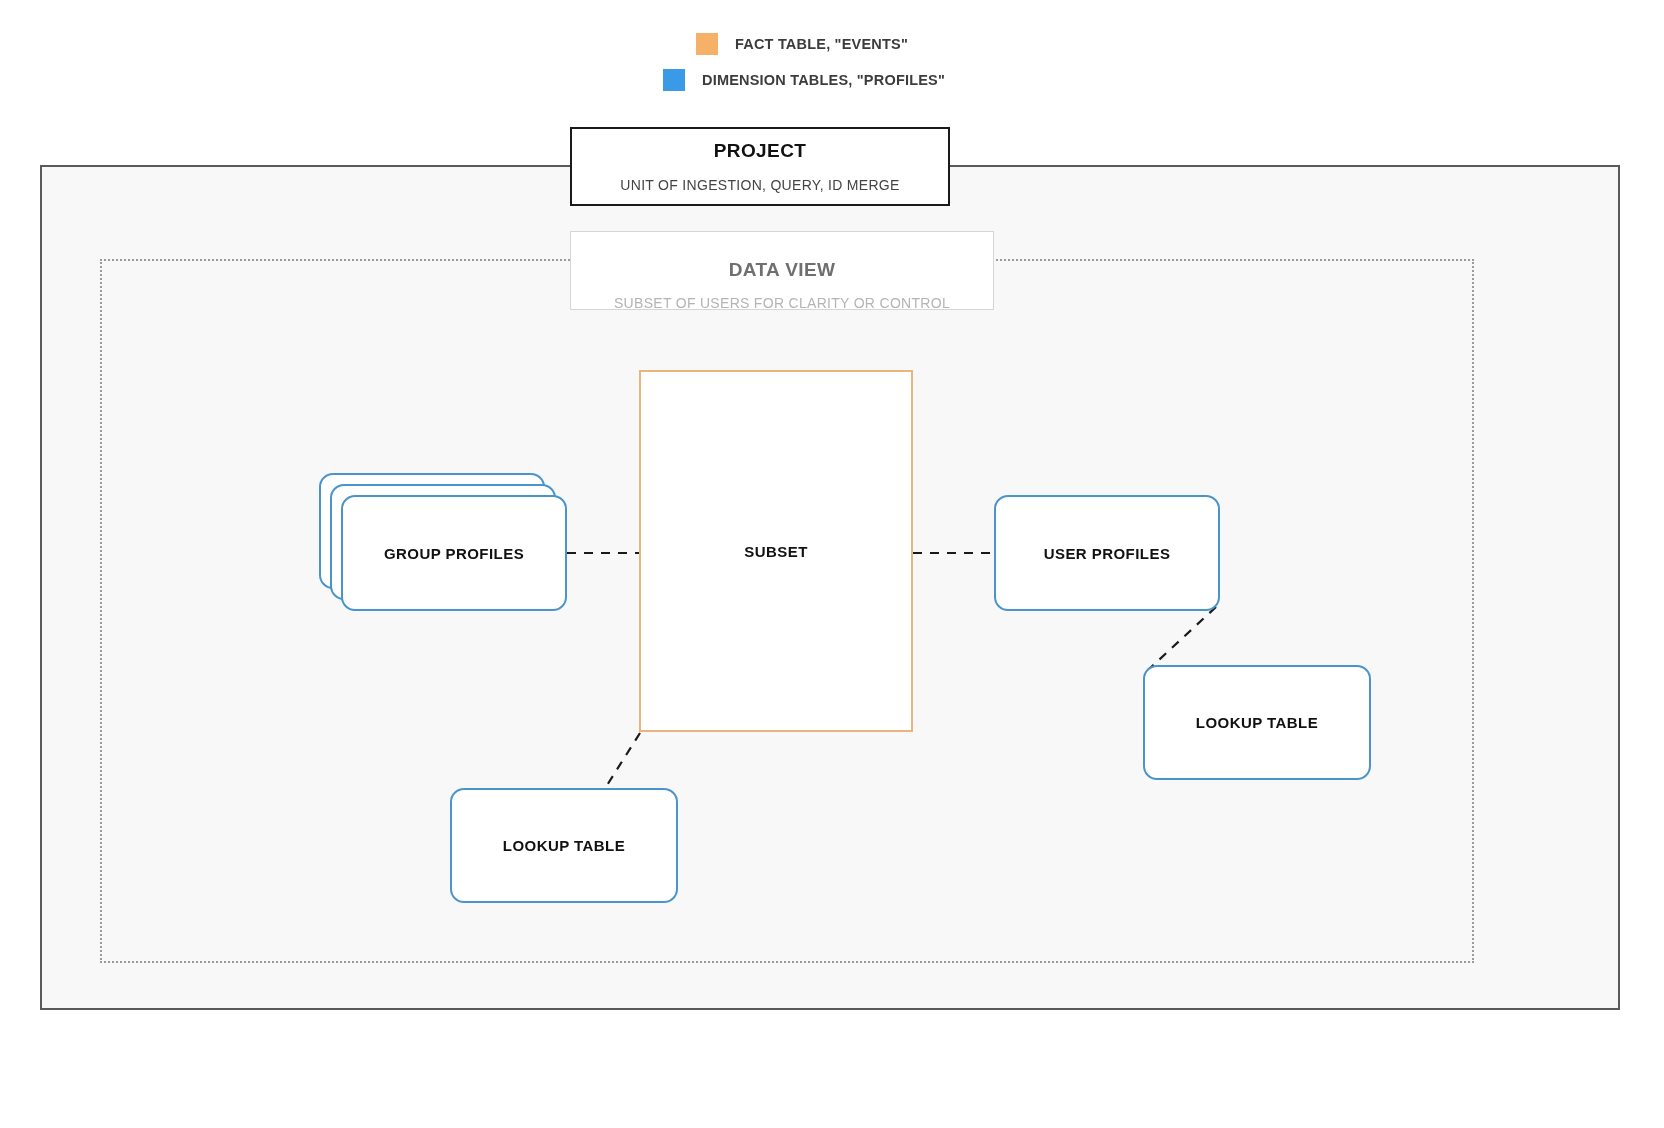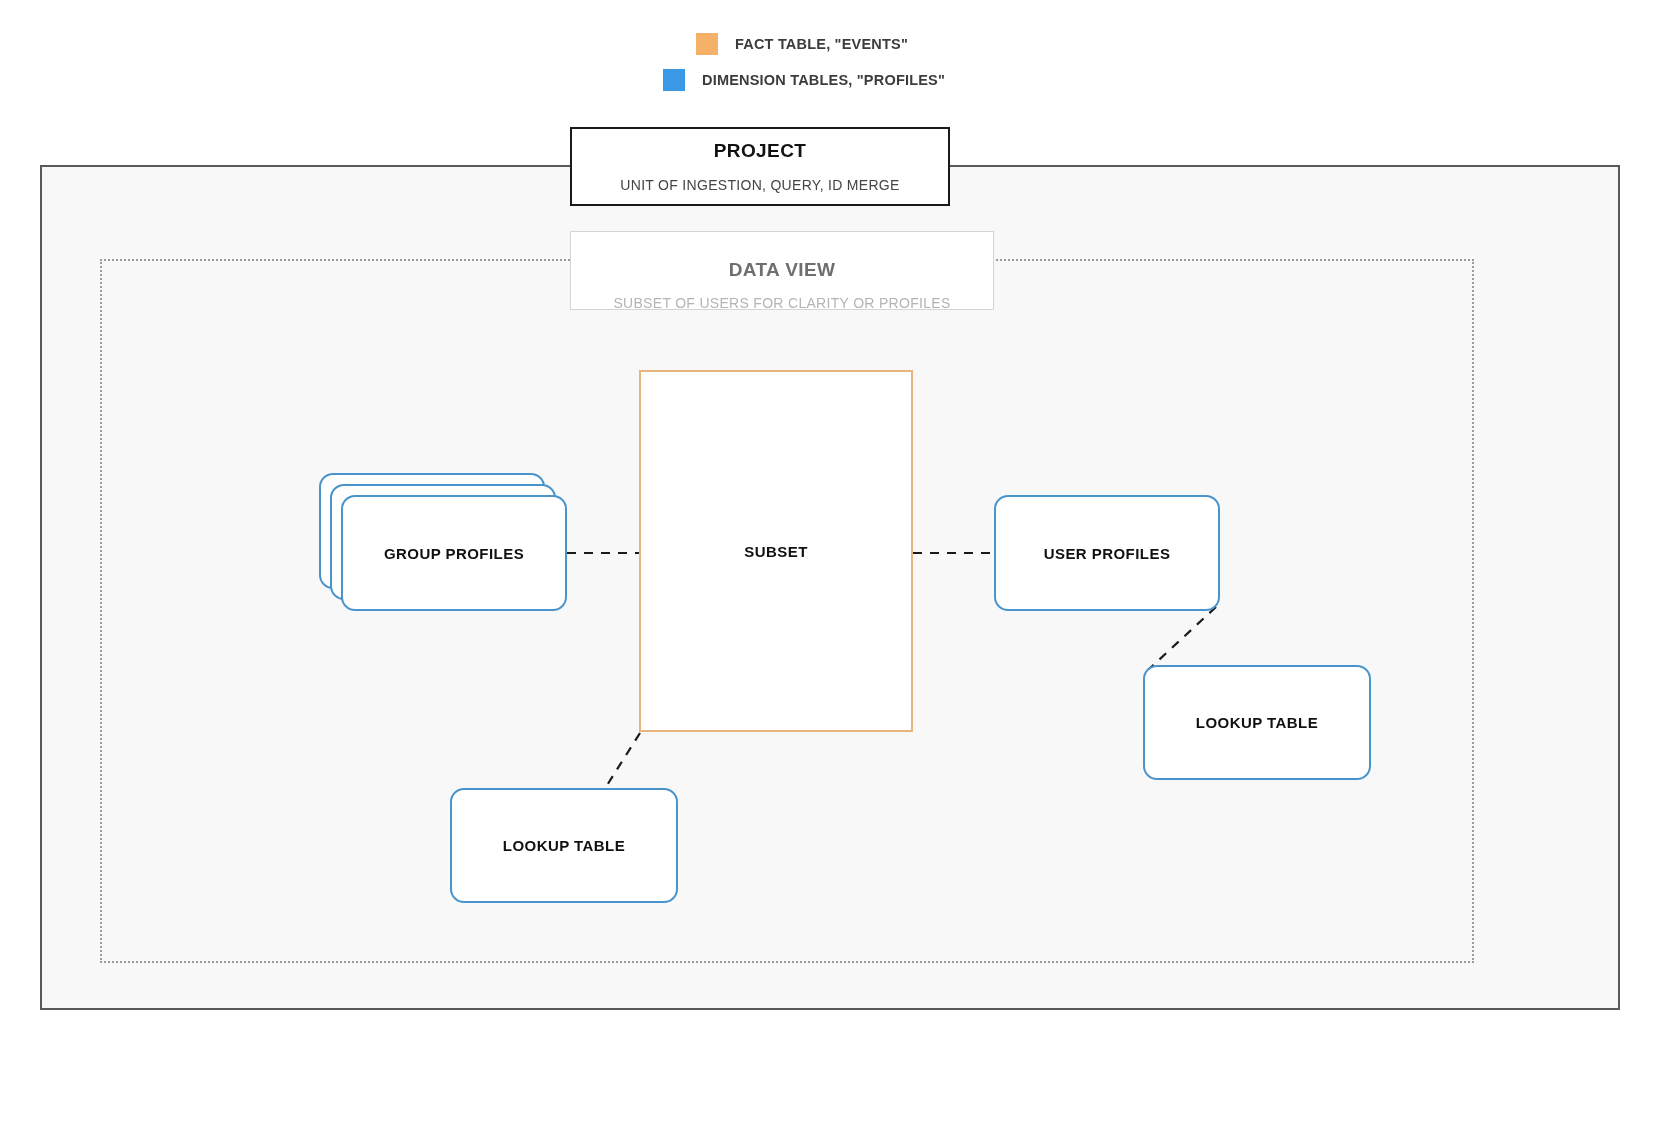--- a/index.html
+++ b/index.html
@@ -236,21 +236,21 @@
     <line x1="640" y1="733" x2="604" y2="790" stroke="#1a1a1a" stroke-width="2.2" stroke-dasharray="9 8"></line>
   </svg>
 
   <div class="header-box project-box">
     <div class="hb-title">PROJECT</div>
     <div class="hb-sub">UNIT OF INGESTION, QUERY, ID MERGE</div>
   </div>
 
   <div class="header-box dataview-box">
     <div class="hb-title">DATA VIEW</div>
-    <div class="hb-sub">SUBSET OF USERS FOR CLARITY OR PROFILES</div>
+    <div class="hb-sub">SUBSET OF USERS FOR CLARITY OR CONTROL</div>
   </div>
 
   <div class="node node-events">
     <span class="node-label">SUBSET</span>
   </div>
 
   <div class="stack-wrap">
     <div class="stack-card c1"></div>
     <div class="stack-card c2"></div>
     <div class="stack-card c3">

